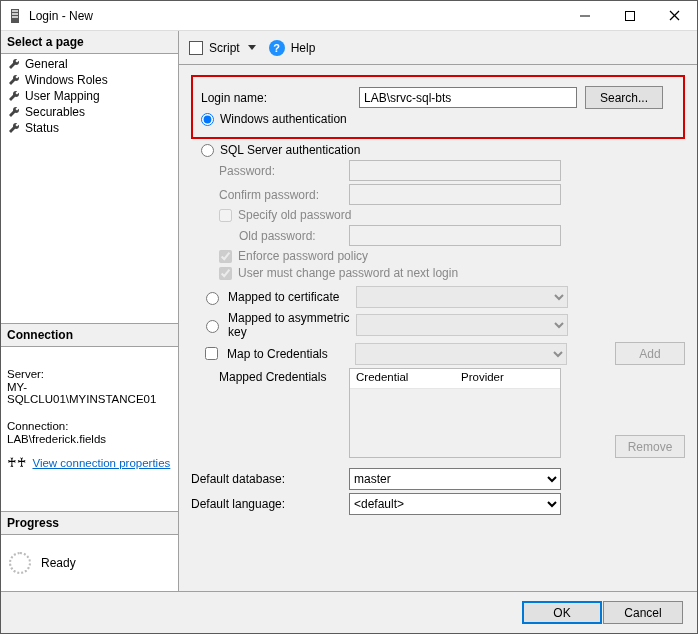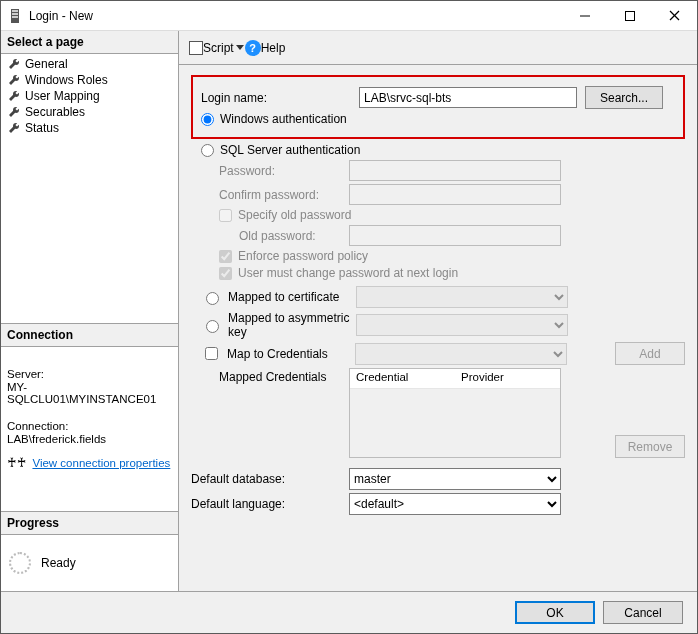--- a/index.html
+++ b/index.html
@@ -85,21 +85,21 @@
     width: 22px; height: 22px; border: 2px dotted #bbb; border-radius: 50%;
   }
   .right {
     flex: 1;
     display: flex;
     flex-direction: column;
     background: #f0f0f0;
   }
   .toolbar {
     height: 34px;
-    display: flex; align-items: center; 
+    display: flex; align-items: center; gap: 6px;
     padding: 0 10px;
     background: #f0f0f0;
     border-bottom: 1px solid #a0a0a0;
   }
   .toolbar .sep { width: 1px; height: 18px; background: transparent; }
   .help-icon {
     width: 16px; height: 16px; border-radius: 50%; background: #1e90ff; color: #fff;
     display: inline-flex; align-items: center; justify-content: center; font-weight: bold; font-size: 11px;
   }
   .form-area {
@@ -152,21 +152,21 @@
     display: flex; flex-direction: column;
   }
   .credgrid .hdr {
     display: flex; background: #fff; height: 20px; border-bottom: 1px solid #e6e6e6;
   }
   .credgrid .hdr div { flex: 1; padding: 2px 6px; font-size: 11.5px; }
   .credgrid .body { flex:1; background: #f0f0f0; }
   .footer {
     height: 42px; border-top: 1px solid #a0a0a0;
     display: flex; align-items: center; justify-content: flex-end;
-    gap: 8px; padding: 0 14px; background: #f0f0f0;
+    gap: 1px; padding: 0 14px; background: #f0f0f0;
   }
   .wrench svg { display:block; }
   .caret-down {
     width: 0; height: 0; border-left: 4px solid transparent; border-right: 4px solid transparent;
     border-top: 5px solid #333; display: inline-block; margin-left: 2px; vertical-align: middle;
   }
   .script-icon {
     width:14px; height:14px; border:1px solid #555; display:inline-block; position:relative; background:#fff;
   }
   .net-icon { font-size: 13px; }

